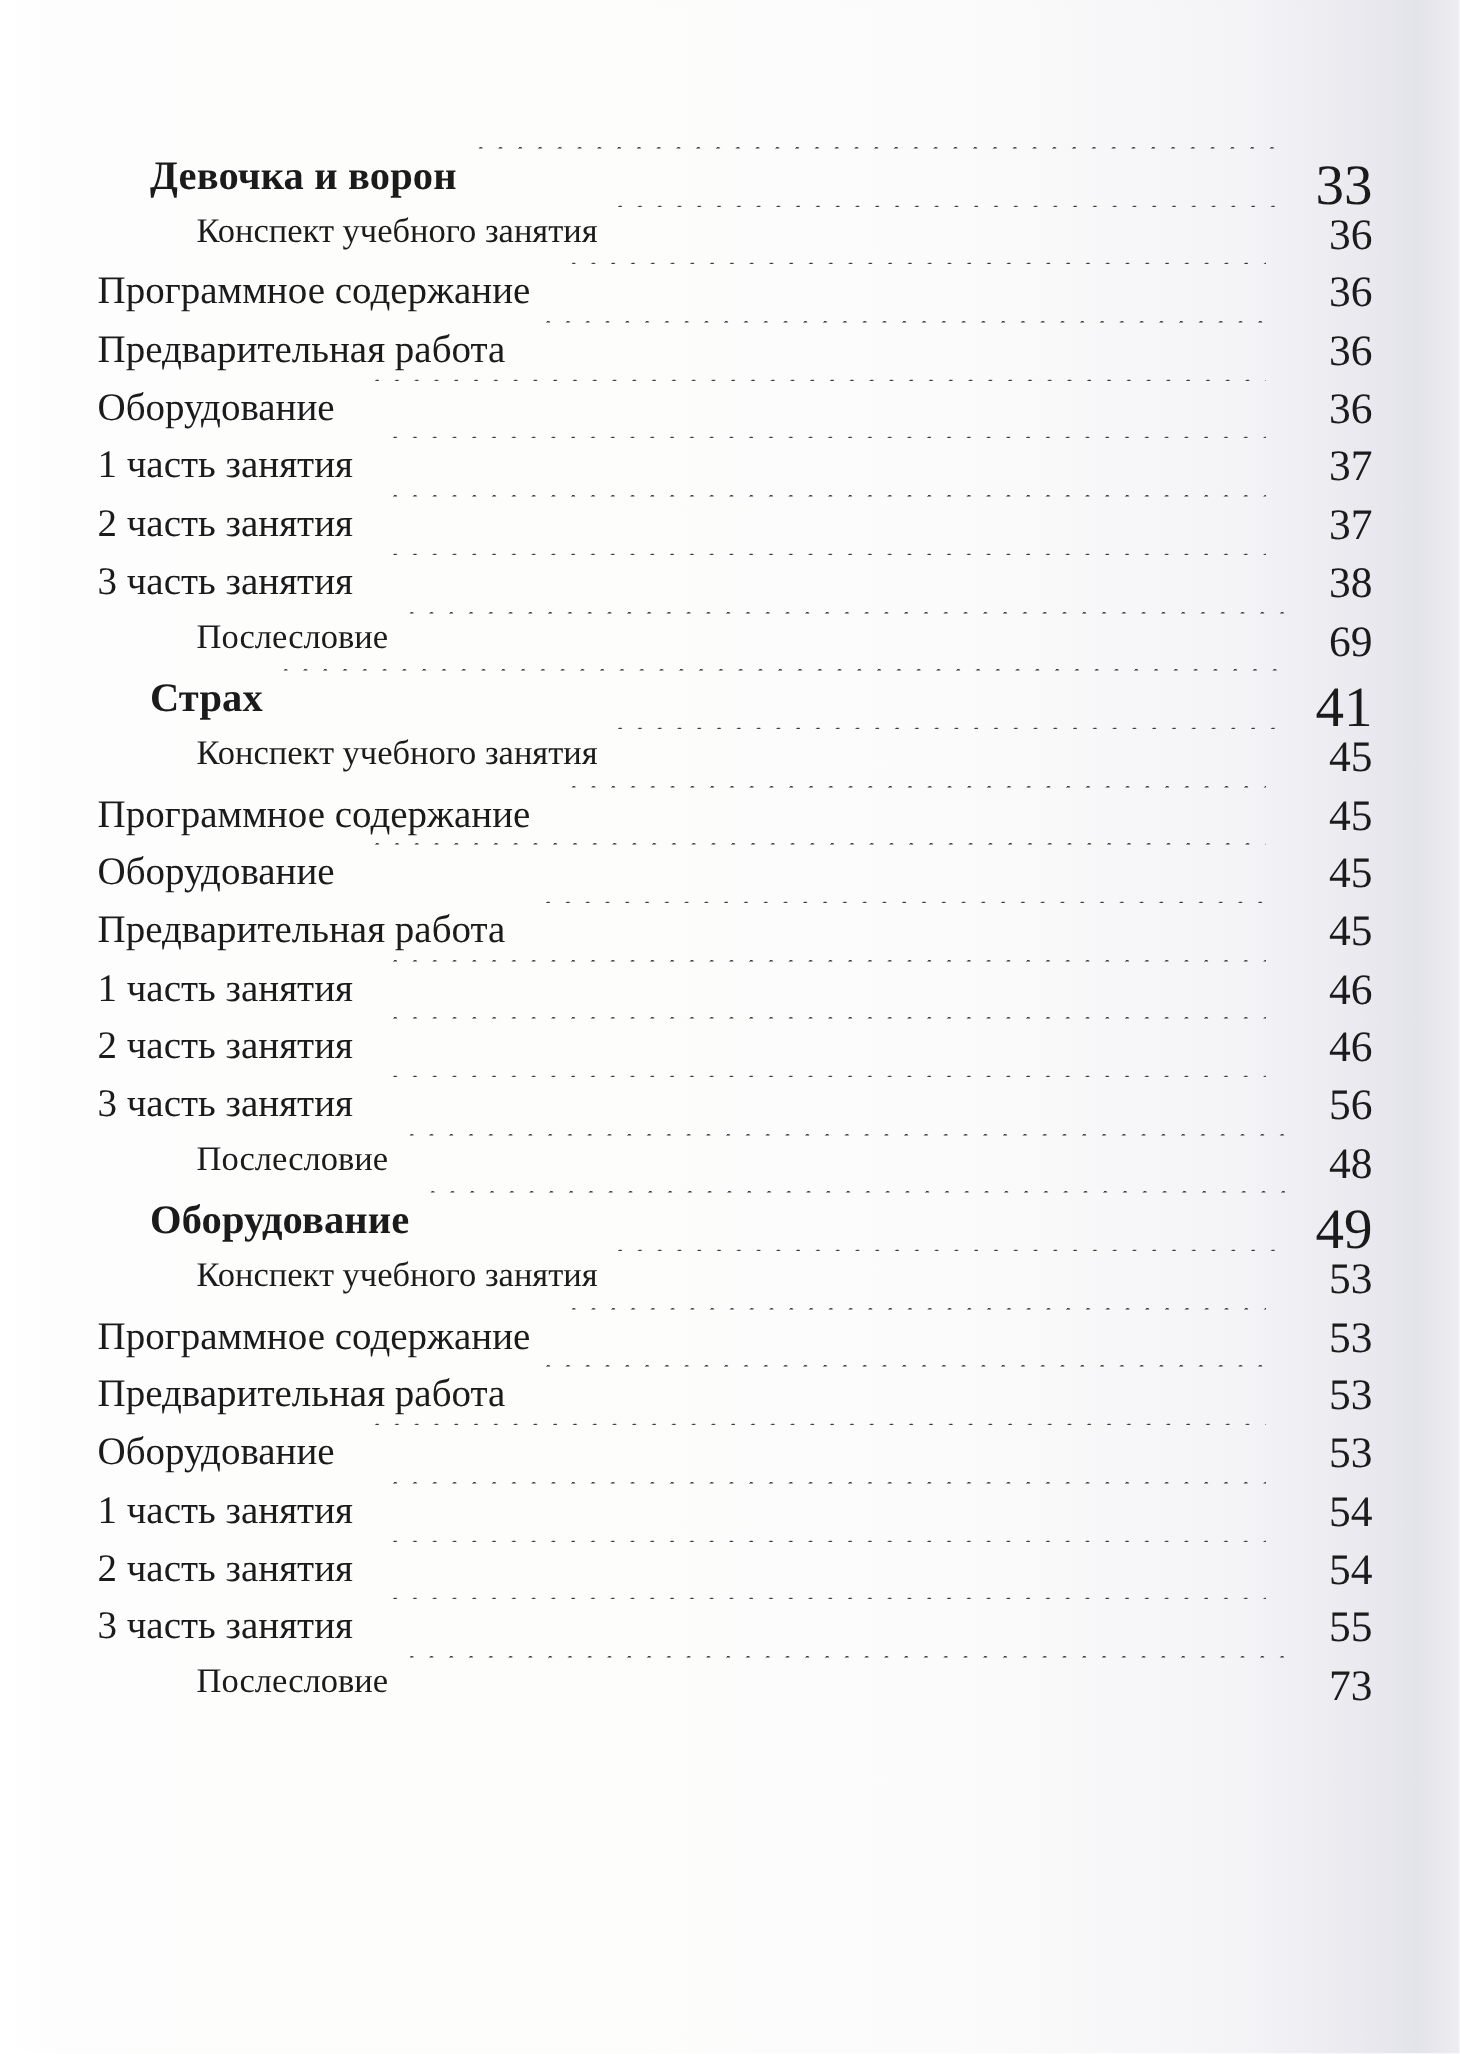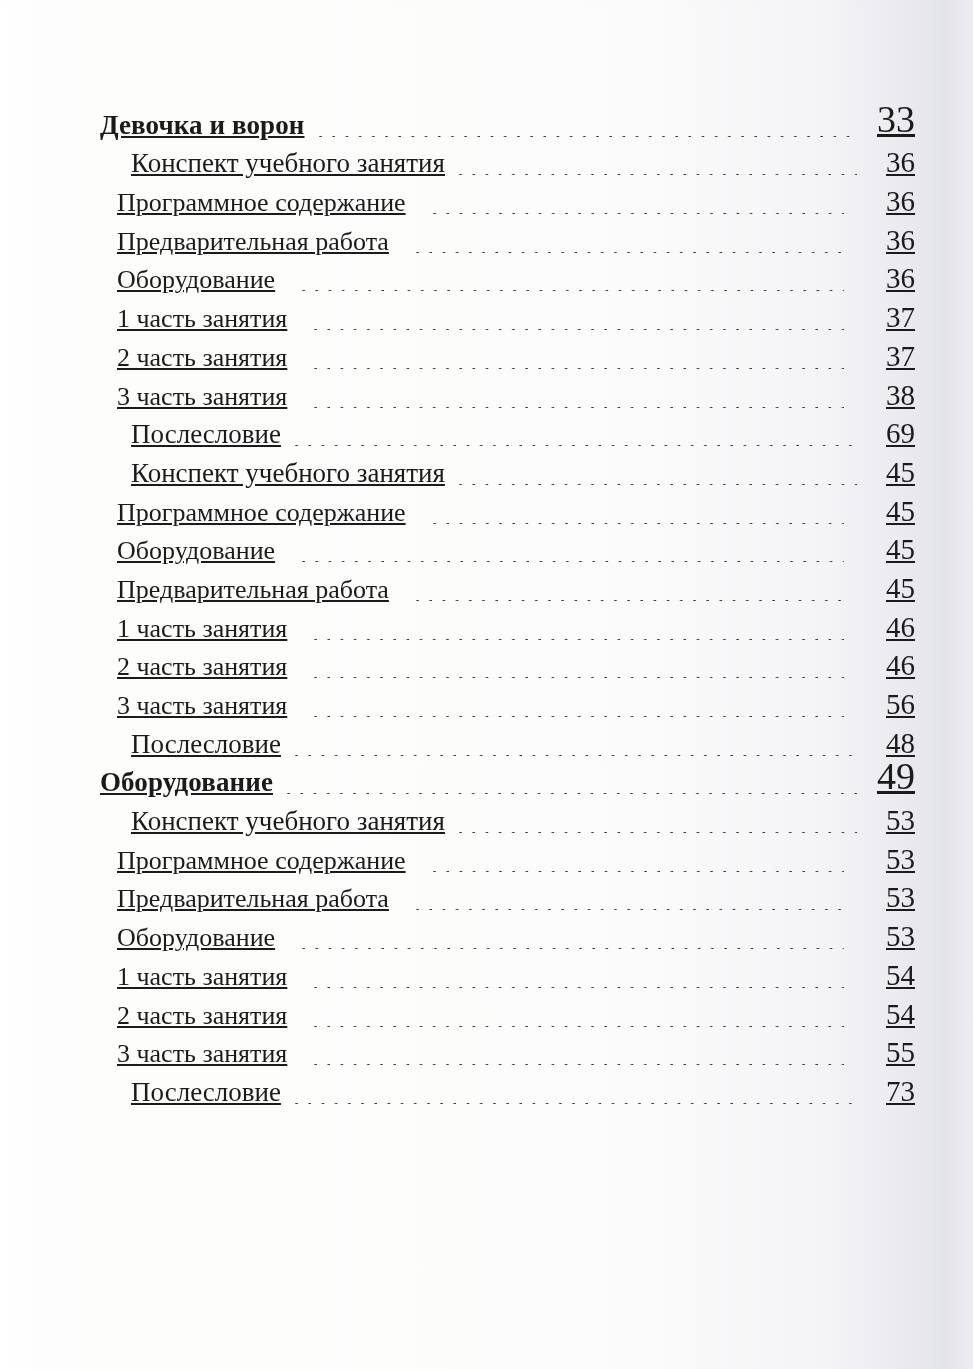--- a/index.html
+++ b/index.html
@@ -48,25 +48,24 @@
     position: absolute;
     left: 0;
     top: 0;
     width: 973px;
     padding-top: 102px;
     z-index: 2;
   }
 
   .toc-row {
     display: flex;
-    align-items: flex-end;
+    align-items: flex-start;
     height: 38.7px;
     padding-right: 58px;
     white-space: nowrap;
-    text-decoration: underline;
   }
 
   .row-label {
     flex: 0 0 auto;
     padding-right: 14px;
   }
 
   .leader {
     flex: 1 1 auto;
     position: relative;
@@ -96,24 +95,24 @@
   
   .lvl-1 .row-label {
     font-weight: bold;
     font-size: 27px;
     letter-spacing: .1px;
   }
   .lvl-1 { padding-left: 100px; }
   .lvl-1 .row-page { font-size: 38px; }
 
   .lvl-2 { padding-left: 131px; }
-  .lvl-2 .row-label { font-size: 27px; }
+  .lvl-2 .row-label { font-size: 23px; }
   .lvl-2 .row-page { font-size: 29px; }
 
-  .lvl-3 { padding-left: 117px; gap: 13px; }
+  .lvl-3 { padding-left: 65px; gap: 13px; }
   .lvl-3 .row-label { font-size: 26px; }
   .lvl-3 .row-page { font-size: 29px; }
 
   
   .toc-row .row-label,
   .toc-row .row-page {
     text-rendering: optimizeLegibility;
   }
 </style>
 </head>
@@ -160,20 +159,25 @@
     <div class="toc-row lvl-3">
       <span class="row-label">3 часть занятия</span>
       <span class="leader"></span>
       <span class="row-page">38</span>
     </div>
     <div class="toc-row lvl-2">
       <span class="row-label">Послесловие</span>
       <span class="leader"></span>
       <span class="row-page">69</span>
     </div>
+    <div class="toc-row lvl-1">
+      <span class="row-label">Страх</span>
+      <span class="leader"></span>
+      <span class="row-page">41</span>
+    </div>
     <div class="toc-row lvl-2">
       <span class="row-label">Конспект учебного занятия</span>
       <span class="leader"></span>
       <span class="row-page">45</span>
     </div>
     <div class="toc-row lvl-3">
       <span class="row-label">Программное содержание</span>
       <span class="leader"></span>
       <span class="row-page">45</span>
     </div>

